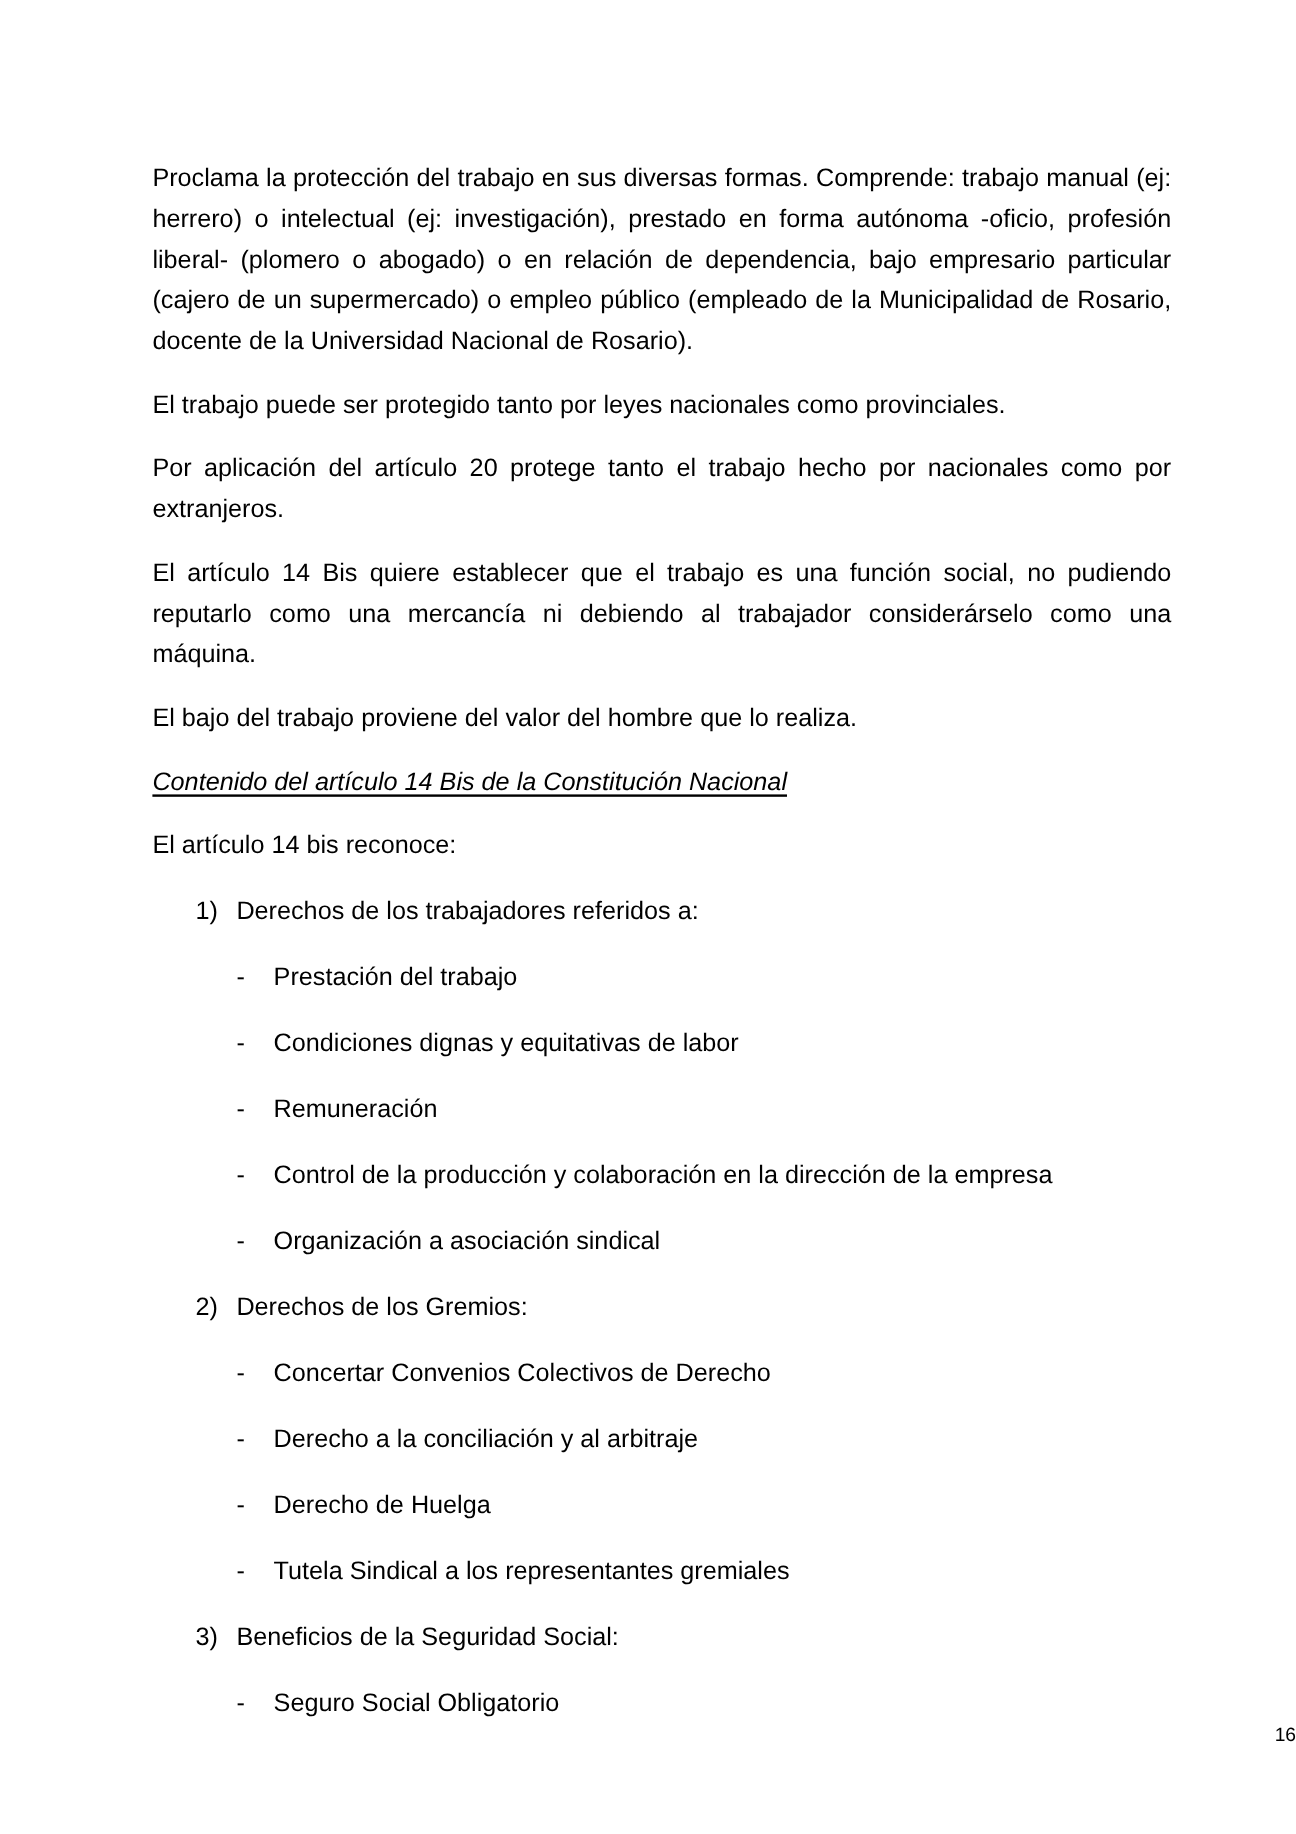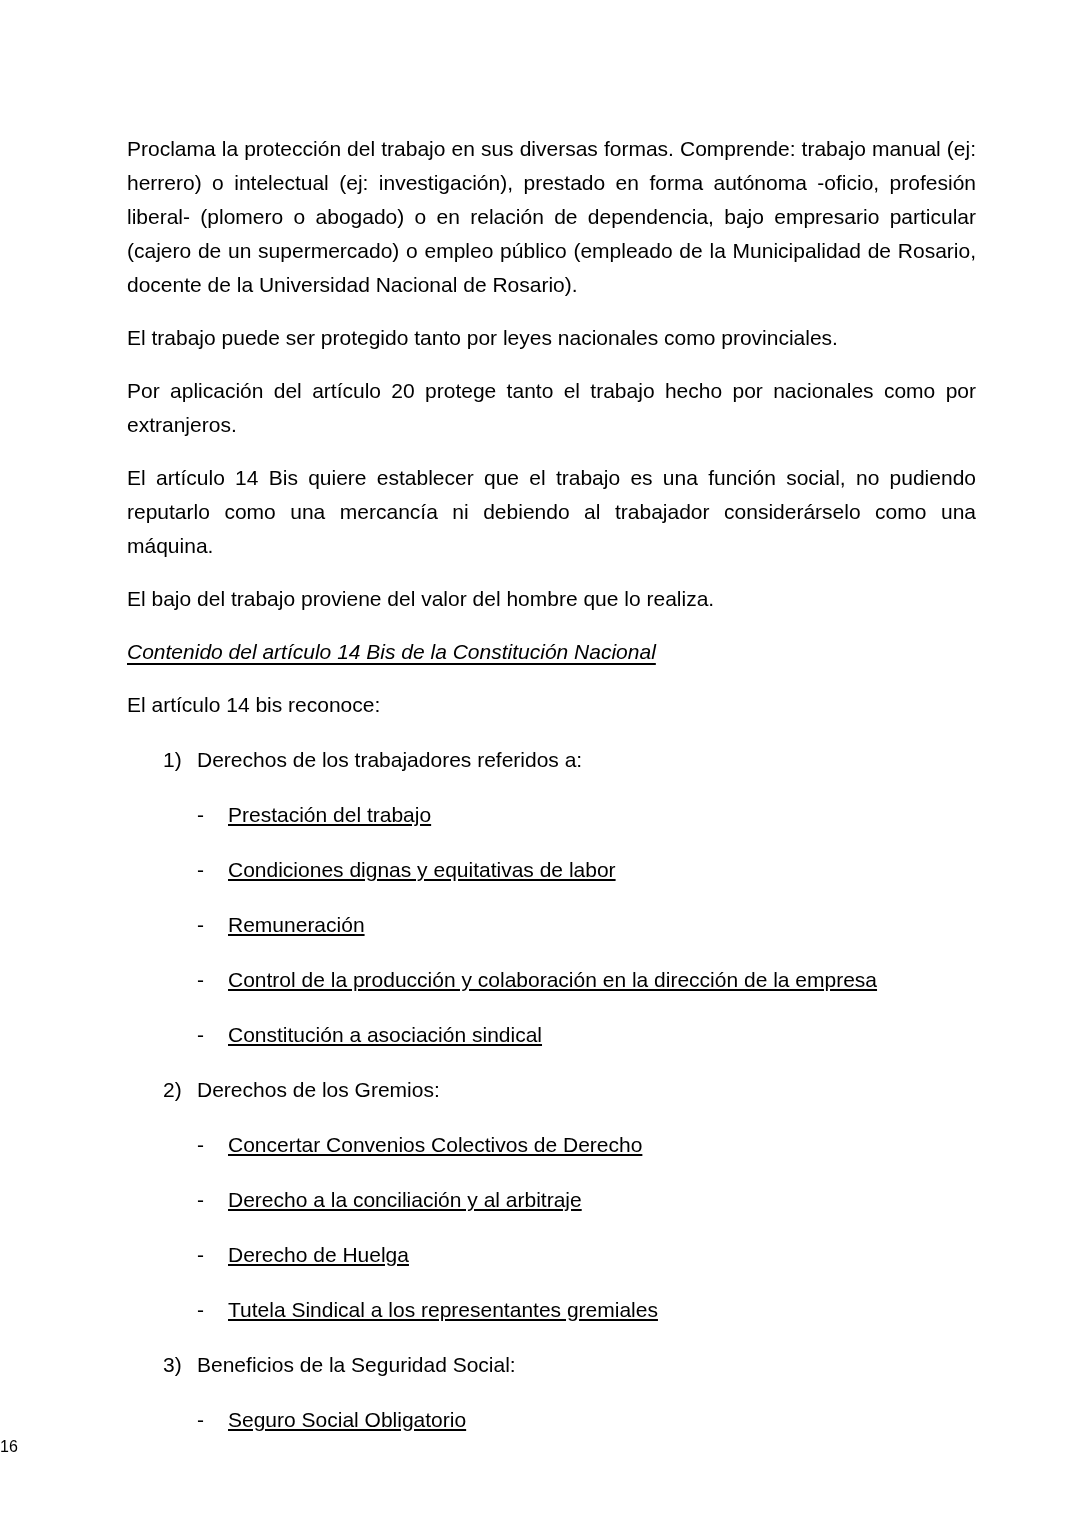--- a/index.html
+++ b/index.html
@@ -33,27 +33,27 @@
     padding-left: 36px;
   }
   .num { width: 34px; flex: none; }
   .num-label { flex: 1; }
   .sub-item {
     display: flex;
     margin-top: 21px;
     padding-left: 70px;
   }
   .dash { width: 31px; flex: none; }
-  .bullet-text { flex: 1; text-decoration: underline; }
+  .bullet-text { flex: 1; }
   .page-number {
     position: absolute;
     left: 0;
     right: 0;
     top: 1437px;
-    text-align: left;
+    text-align: right;
     font-size: 16px;
     line-height: 20px;
   }
 </style>
 </head>
 <body>
 
 <div class="doc-content">
 
   <p class="para justify">Proclama la protección del trabajo en sus diversas formas. Comprende: trabajo manual (ej: herrero) o intelectual (ej: investigación), prestado en forma autónoma -oficio, profesión liberal- (plomero o abogado) o en relación de dependencia, bajo empresario particular (cajero de un supermercado) o empleo público (empleado de la Municipalidad de Rosario, docente de la Universidad Nacional de Rosario).</p>
@@ -85,21 +85,21 @@
   <div class="sub-item">
     <span class="dash">-</span>
     <span class="bullet-text">Remuneración</span>
   </div>
   <div class="sub-item">
     <span class="dash">-</span>
     <span class="bullet-text">Control de la producción y colaboración en la dirección de la empresa</span>
   </div>
   <div class="sub-item">
     <span class="dash">-</span>
-    <span class="bullet-text">Constitución a asociación sindical</span>
+    <span class="bullet-text">Organización a asociación sindical</span>
   </div>
 
   <div class="num-item">
     <span class="num">2)</span>
     <span class="num-label">Derechos de los Gremios:</span>
   </div>
   <div class="sub-item">
     <span class="dash">-</span>
     <span class="bullet-text">Concertar Convenios Colectivos de Derecho</span>
   </div>

